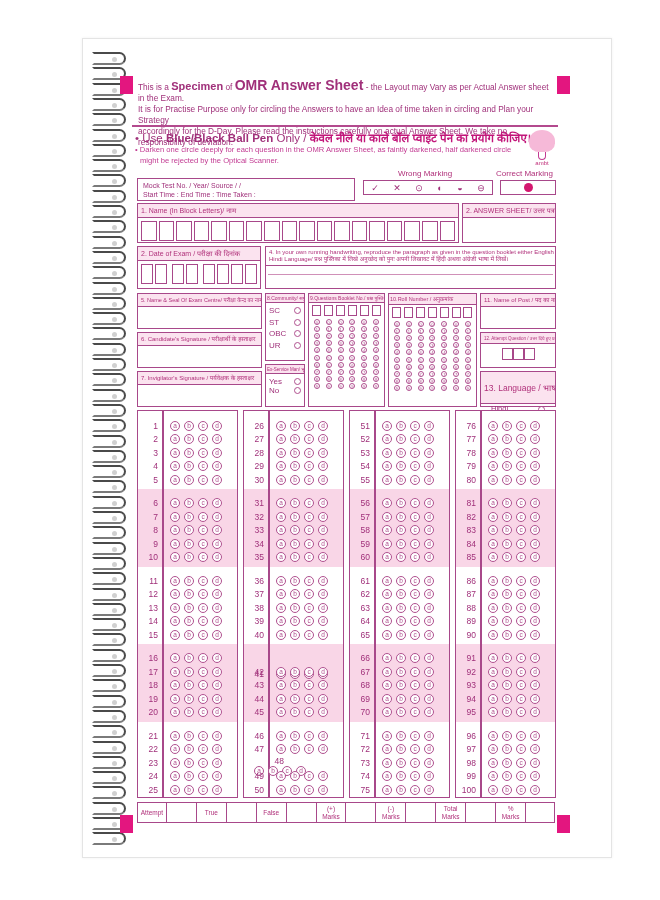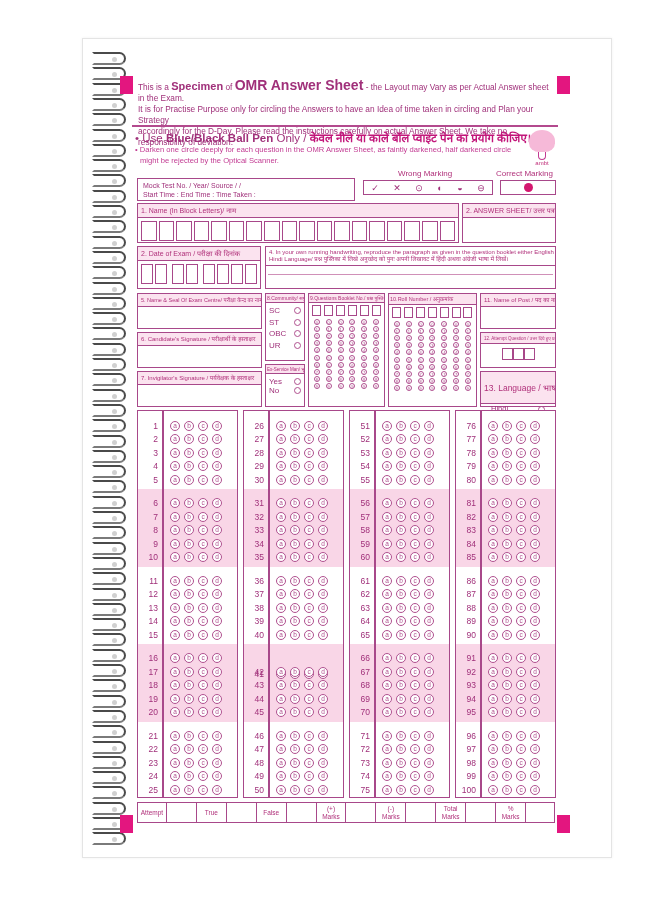--- a/index.html
+++ b/index.html
@@ -898,21 +898,21 @@
       </div>
       <div class="qrow" style="top: 331.9px;">
         <span class="qnum">47</span>
         <div class="opts">
           <span class="opt">a</span>
           <span class="opt">b</span>
           <span class="opt">c</span>
           <span class="opt">d</span>
         </div>
       </div>
-      <div class="qrow" style="top: 345.4px;">
+      <div class="qrow" style="top: 345.4px; flex-direction: column;">
         <span class="qnum">48</span>
         <div class="opts">
           <span class="opt">a</span>
           <span class="opt">b</span>
           <span class="opt">c</span>
           <span class="opt">d</span>
         </div>
       </div>
       <div class="qrow" style="top: 358.9px;">
         <span class="qnum">49</span>

